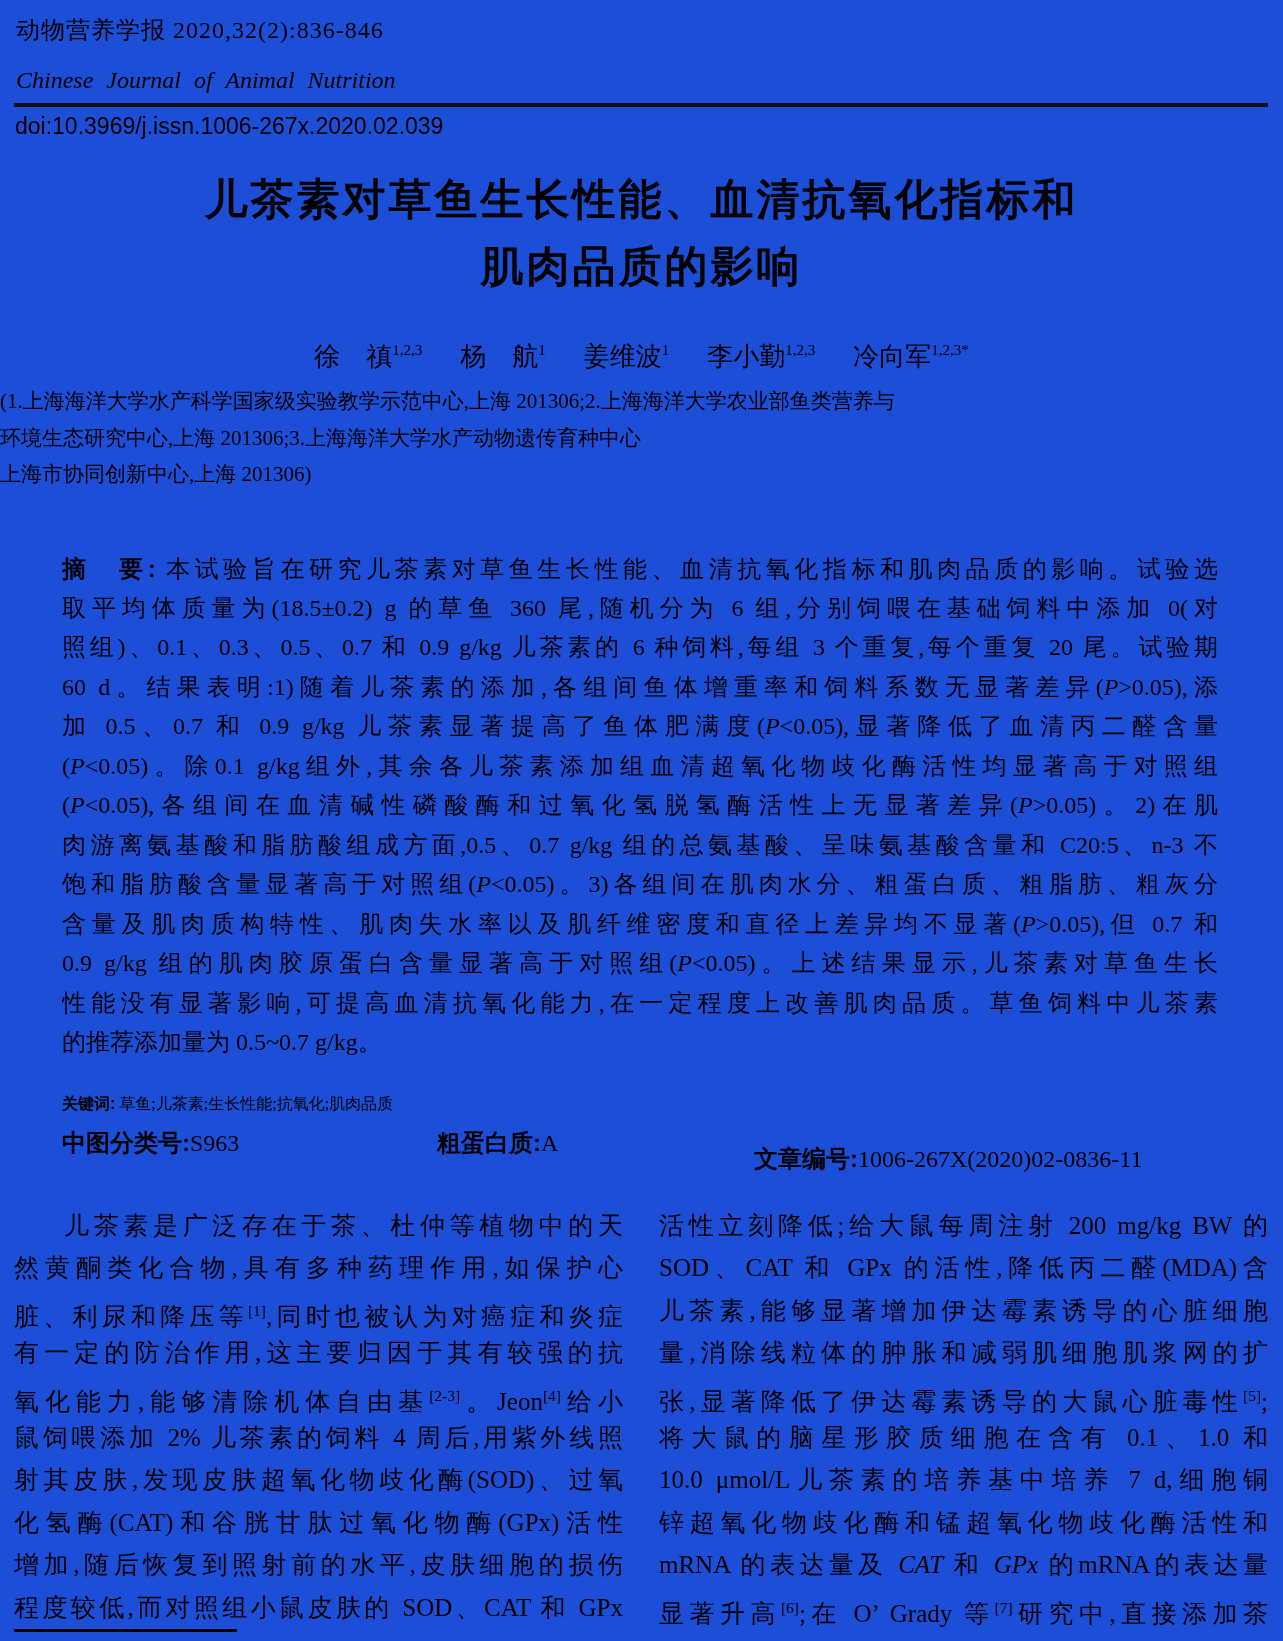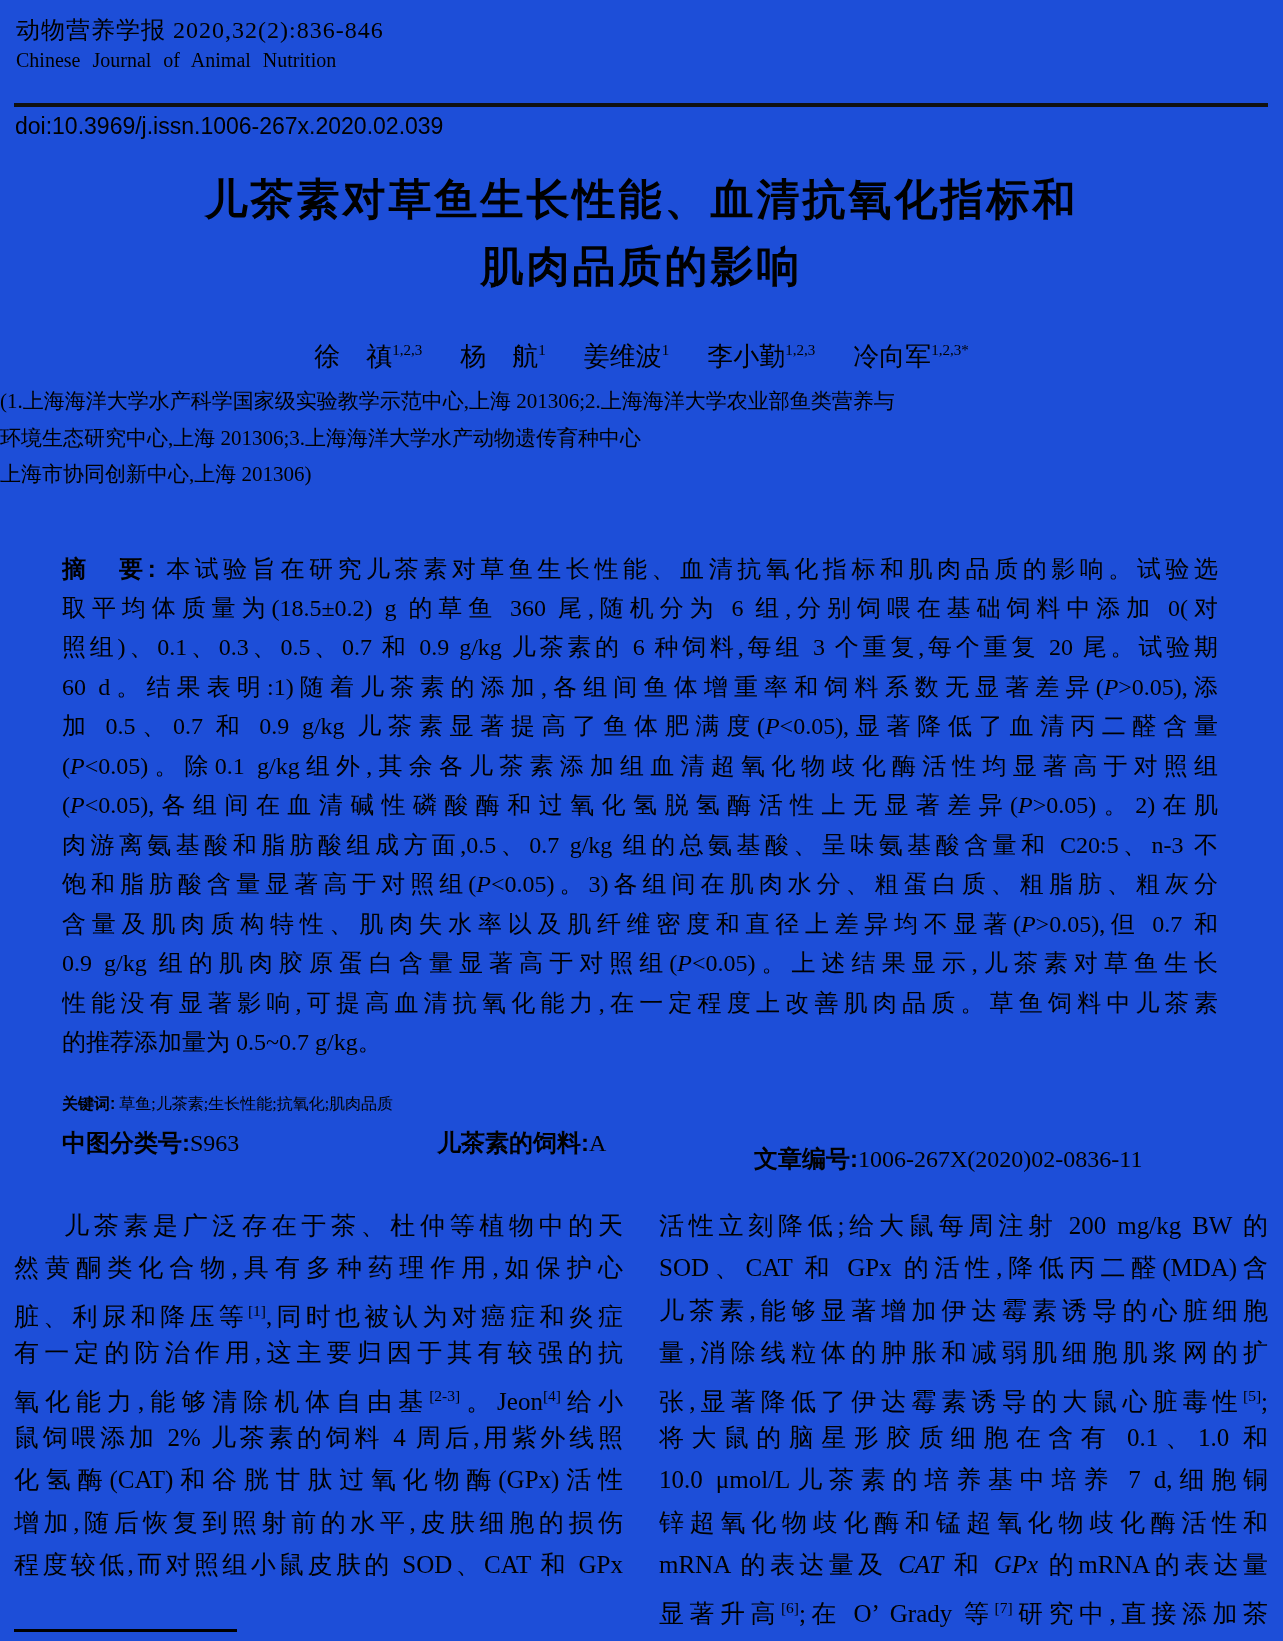--- a/index.html
+++ b/index.html
@@ -1,20 +1,20 @@
 <!DOCTYPE html>
 <html><head>
 <meta charset="utf-8">
 <style>
   html,body{margin:0;padding:0;background:#ffffff;}
   .page{position:relative;width:1283px;height:1641px;background:#1d4ed8;color:#000;
         font-family:"Liberation Serif","DejaVu Serif",serif;overflow:hidden;}
   .header{position:absolute;left:16px;top:14px;}
   .j-cn{font-size:24px;letter-spacing:1px;}
-  .j-en{font-size:20px;margin-top:3px;word-spacing:7px;}
+  .j-en{font-size:24px;font-style:italic;margin-top:21px;word-spacing:7px;}
   .rule{position:absolute;left:14px;top:103px;width:1254px;height:4px;background:#111;}
   .doi{position:absolute;left:15px;top:113px;font-family:"Liberation Sans","DejaVu Sans",sans-serif;font-size:23px;}
   .title{position:absolute;left:0;top:166px;width:100%;text-align:center;
          font-family:"Liberation Sans","DejaVu Sans",sans-serif;font-weight:700;
          font-size:43px;line-height:67px;letter-spacing:3px;}
   .authors{position:absolute;left:0;top:334px;width:100%;text-align:center;font-size:26px;line-height:32px;}
   .author{margin:0 19px;}
   .author sup{font-size:15px;}
   .affils{position:absolute;left:0;top:383px;width:100%;font-size:21px;line-height:36.5px;}
   .abstract{position:absolute;left:62px;top:549px;width:1156px;font-size:24px;}
@@ -76,31 +76,32 @@
       <div class="tline nojust">的推荐添加量为 0.5~0.7 g/kg。</div>
     </div>
 
   <div class="keywords">
     <span class="blabel">关键词:</span>
     <span>草鱼;儿茶素;生长性能;抗氧化;肌肉品质</span>
   </div>
 
   <div class="meta">
     <span class="m1"><span class="blabel">中图分类号:</span><span>S963</span></span>
-    <span class="m2"><span class="blabel">儿茶素的饲料:</span><span>A</span></span>
+    <span class="m2"><span class="blabel">粗蛋白质:</span><span>A</span></span>
     <span class="m3"><span class="blabel">文章编号:</span><span>1006-267X(2020)02-0836-11</span></span>
   </div>
 
   <div class="col col-left">
       <div class="tline indent">儿茶素是广泛存在于茶、杜仲等植物中的天</div>
       <div class="tline">然黄酮类化合物,具有多种药理作用,如保护心</div>
       <div class="tline">脏、利尿和降压等<sup>[1]</sup>,同时也被认为对癌症和炎症</div>
       <div class="tline">有一定的防治作用,这主要归因于其有较强的抗</div>
       <div class="tline">氧化能力,能够清除机体自由基<sup>[2-3]</sup>。Jeon<sup>[4]</sup>给小</div>
       <div class="tline">鼠饲喂添加 2% 儿茶素的饲料 4 周后,用紫外线照</div>
+      <div class="tline">射其皮肤,发现皮肤超氧化物歧化酶(SOD)、过氧</div>
       <div class="tline">化氢酶(CAT)和谷胱甘肽过氧化物酶(GPx)活性</div>
       <div class="tline">增加,随后恢复到照射前的水平,皮肤细胞的损伤</div>
       <div class="tline">程度较低,而对照组小鼠皮肤的 SOD、CAT 和 GPx</div>
     </div>
   <div class="col col-right">
       <div class="tline">活性立刻降低;给大鼠每周注射 200 mg/kg BW 的</div>
       <div class="tline">SOD、CAT 和 GPx 的活性,降低丙二醛(MDA)含</div>
       <div class="tline">儿茶素,能够显著增加伊达霉素诱导的心脏细胞</div>
       <div class="tline">量,消除线粒体的肿胀和减弱肌细胞肌浆网的扩</div>
       <div class="tline">张,显著降低了伊达霉素诱导的大鼠心脏毒性<sup>[5]</sup>;</div>

